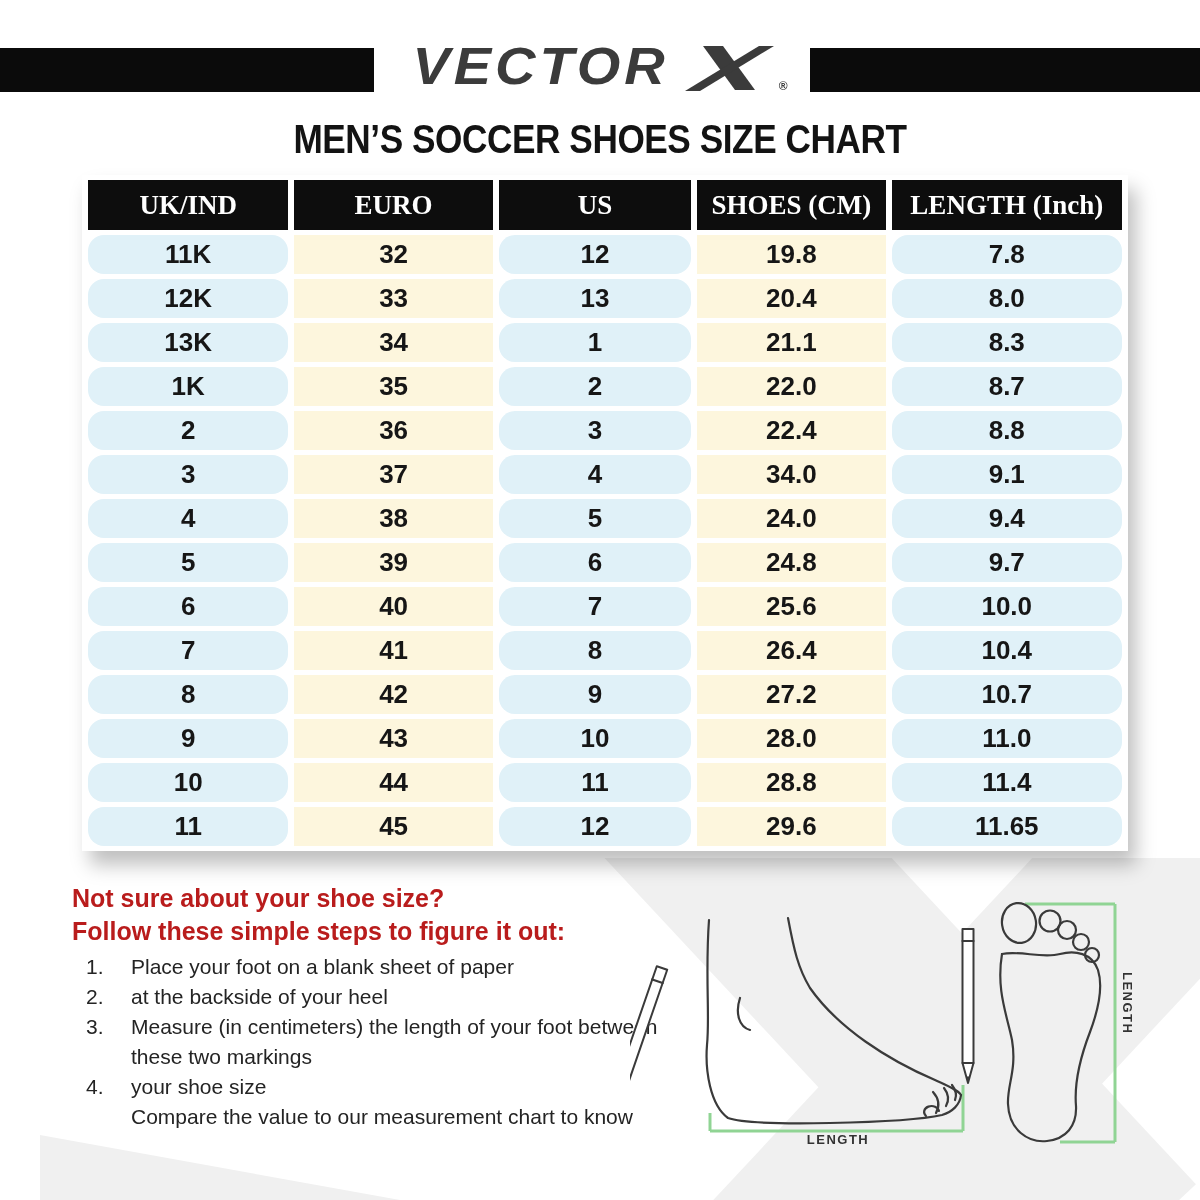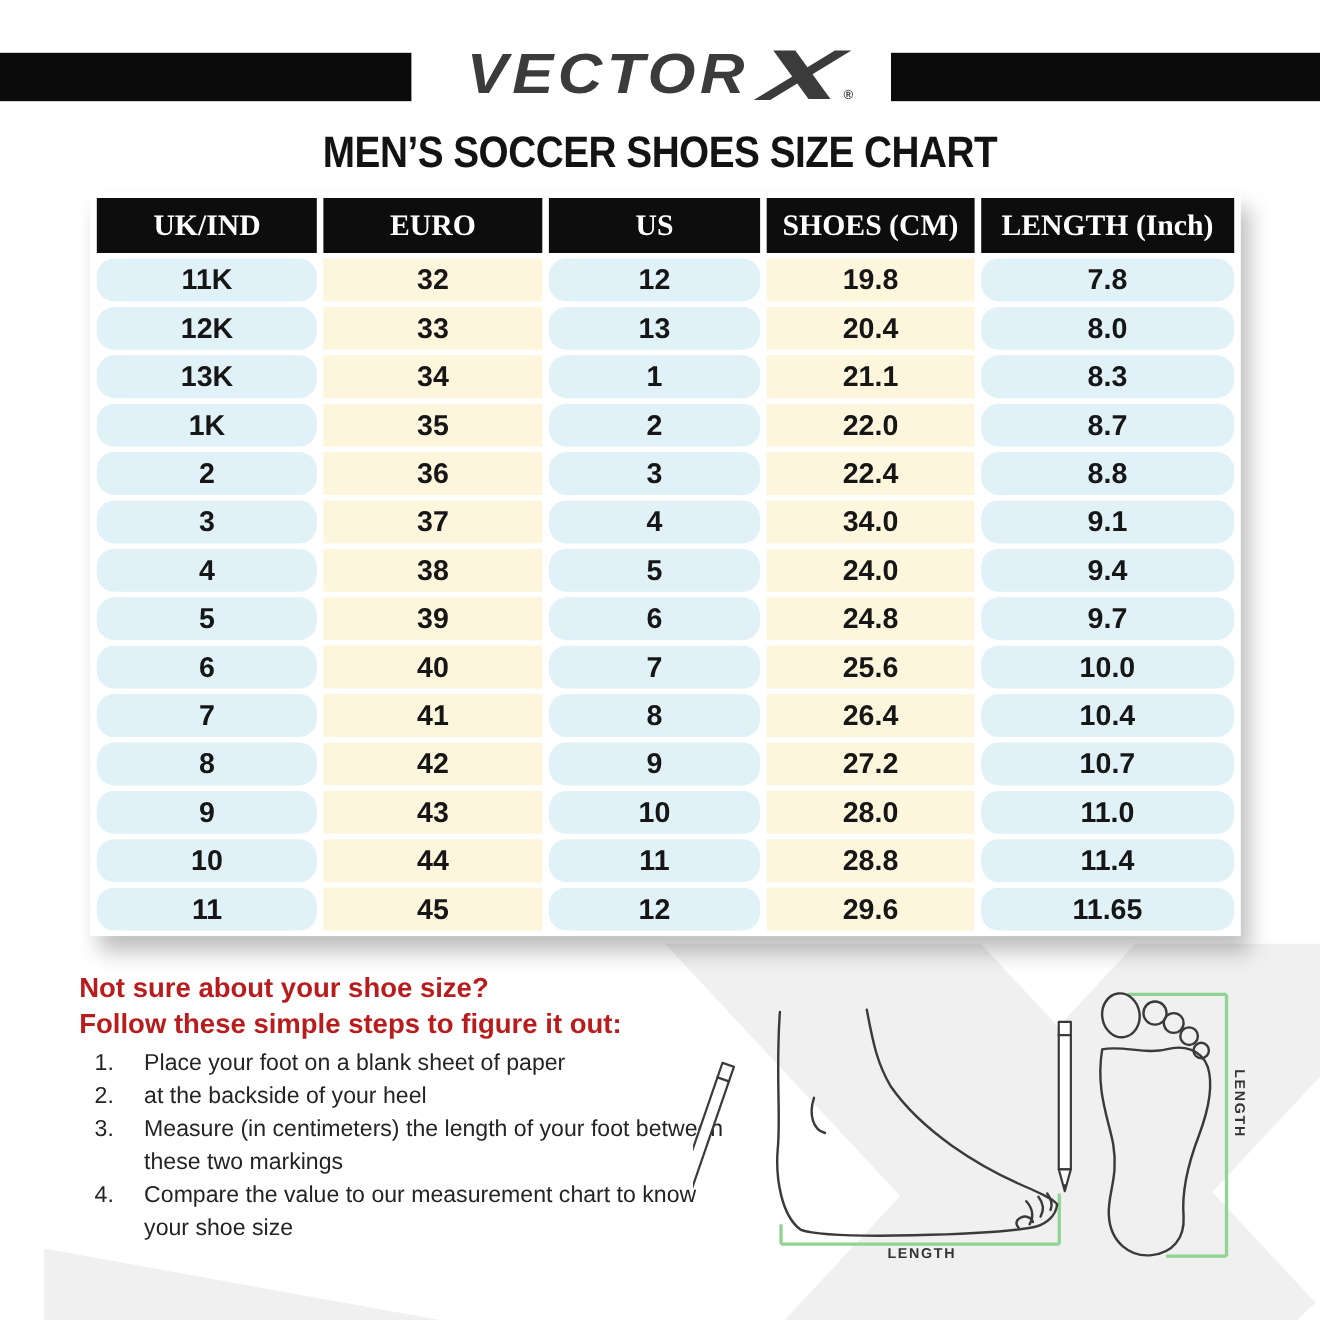--- a/index.html
+++ b/index.html
@@ -12,21 +12,21 @@
   .wm .band { position:absolute; background:var(--watermark-gray,#f0f0f0); }
   .wm .band1 { width:760px; height:210px; left:-60px; top:15px; transform:rotate(47deg); }
   .wm .band2 { width:820px; height:205px; left:110px; top:18px; transform:rotate(-47deg); }
   .wm-tri { position:absolute; left:40px; top:1135px; width:360px; height:65px;
     background:var(--watermark-gray,#f0f0f0); clip-path:polygon(0 0, 100% 100%, 0 100%); }
   
   .bar { position:absolute; top:48px; height:44px; background:#0b0b0b; }
   .bar-left { left:0; width:374px; }
   .bar-right { left:810px; width:390px; }
   .logo-row { position:absolute; left:0; top:38px; width:1200px; height:58px;
-    display:flex; align-items:center; justify-content:center; gap:2px; }
+    display:flex; align-items:center; justify-content:center; gap:14px; }
   .logo-text { font-style:italic; font-weight:bold; font-size:56px; line-height:1;
     letter-spacing:4px; color:var(--logo-dark,#3b3b3b); transform:scaleY(.92); }
   .logo-x { width:92px; height:46px; margin-top:2px; }
   .logo-x polygon { fill:var(--logo-dark,#3b3b3b); }
   .logo-reg { font-size:12px; font-weight:bold; color:var(--logo-dark,#3b3b3b);
     align-self:flex-end; margin-left:-10px; margin-bottom:3px; }
   .title { position:absolute; top:117px; left:0; width:1200px; text-align:center;
     font-weight:bold; font-size:40px; color:#131313; letter-spacing:-0.5px;
     transform:scaleX(.88); }
   
@@ -215,22 +215,22 @@
       <div class="step">
         <span class="step-num">3.</span>
         <span class="step-body">
           <span class="step-line">Measure (in centimeters) the length of your foot between</span>
           <span class="step-line">these two markings</span>
         </span>
       </div>
       <div class="step">
         <span class="step-num">4.</span>
         <span class="step-body">
+          <span class="step-line">your shoe size</span>
           <span class="step-line">Compare the value to our measurement chart to know</span>
-          <span class="step-line">your shoe size</span>
         </span>
       </div>
     </div>
 
   <svg class="diagram-svg" viewBox="0 0 570 300">
 
     <g>
       <path class="green-line" d="M 80,233 L 80,251"></path>
       <path class="green-line" d="M 80,251 L 333,251"></path>
       <path class="green-line" d="M 333,251 L 333,205"></path>

